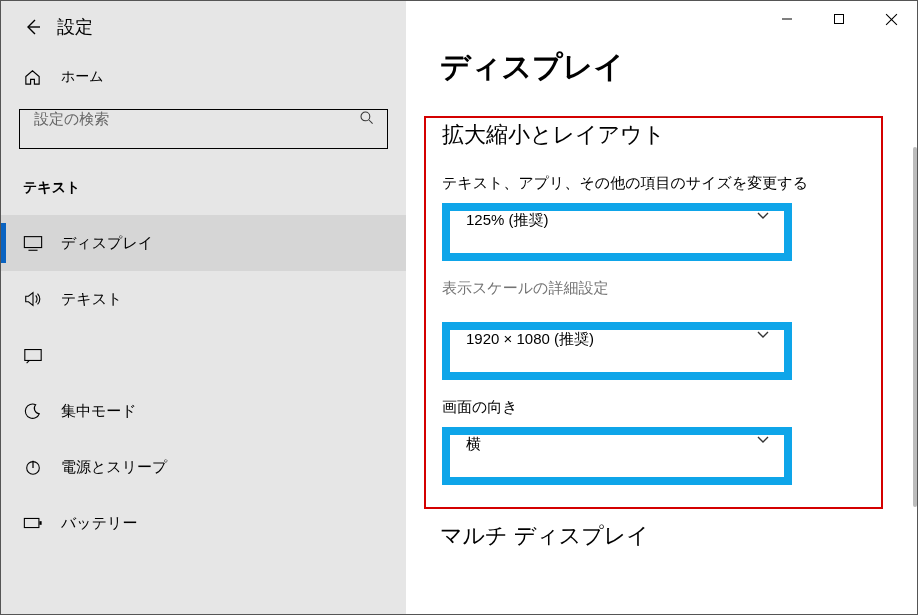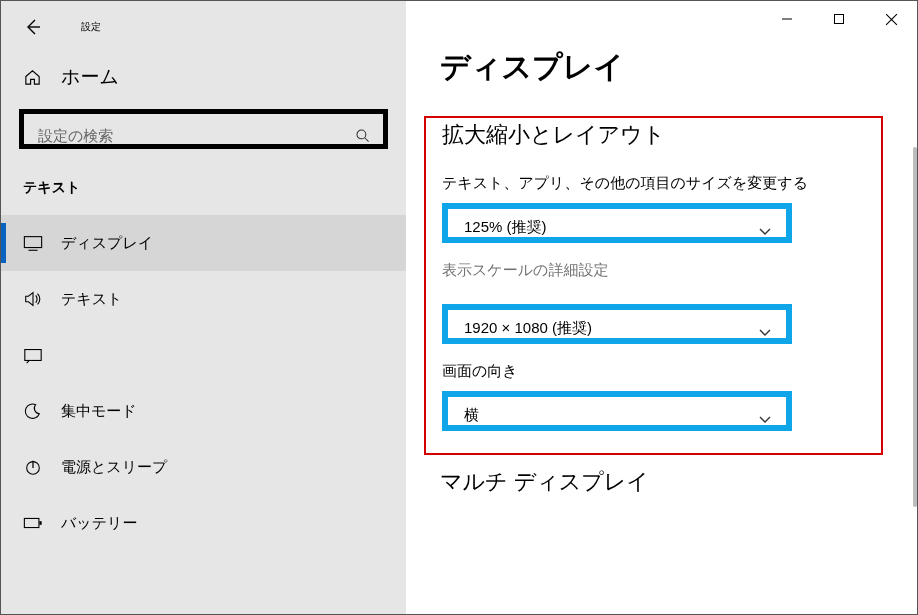--- a/index.html
+++ b/index.html
@@ -58,38 +58,38 @@
   }
   .back-btn {
     width: 40px;
     height: 40px;
     display: flex;
     align-items: center;
     justify-content: center;
     cursor: pointer;
   }
   .sb-title {
-    font-size: 10px;
-    margin-left: 28px;
+    font-size: 18px;
+    margin-left: 4px;
   }
   .home-row {
     display: flex;
     align-items: center;
     height: 48px;
     padding-left: 22px;
     cursor: pointer;
   }
   .home-row .icon { width: 22px; display:flex; align-items:center; }
-  .home-row .label { margin-left: 16px; font-size: 19px; }
+  .home-row .label { margin-left: 16px; font-size: 14px; }
   .search-wrap { padding: 8px 18px 12px 18px; }
   .search-box {
-    border: 5px solid #000000;
+    border: 1px solid #000000;
     height: 40px;
     display: flex;
-    align-items: flex-end;
+    align-items: flex-start;
     padding: 0 10px 0 14px;
     background: #e6e6e6;
   }
   .search-box input {
     flex: 1;
     border: none;
     background: transparent;
     font-size: 15px;
     color: #555;
     outline: none;
@@ -137,25 +137,25 @@
   .section-title {
     font-size: 22px;
     font-weight: 500;
     margin-bottom: 24px;
   }
   .field-label {
     font-size: 15px;
     margin-bottom: 10px;
   }
   .dropdown {
-    border: 6px solid #0ea5e9;
-    height: 40px;
+    border: 8px solid #0ea5e9;
+    height: 58px;
     width: 350px;
     display: flex;
-    align-items: flex-end;
+    align-items: flex-start;
     justify-content: space-between;
     padding: 0 14px 0 16px;
     cursor: pointer;
     margin-bottom: 18px;
     background: #fff;
   }
   .dropdown .value { font-size: 15px; }
   .link {
     color: #737373;
     font-size: 15px;

